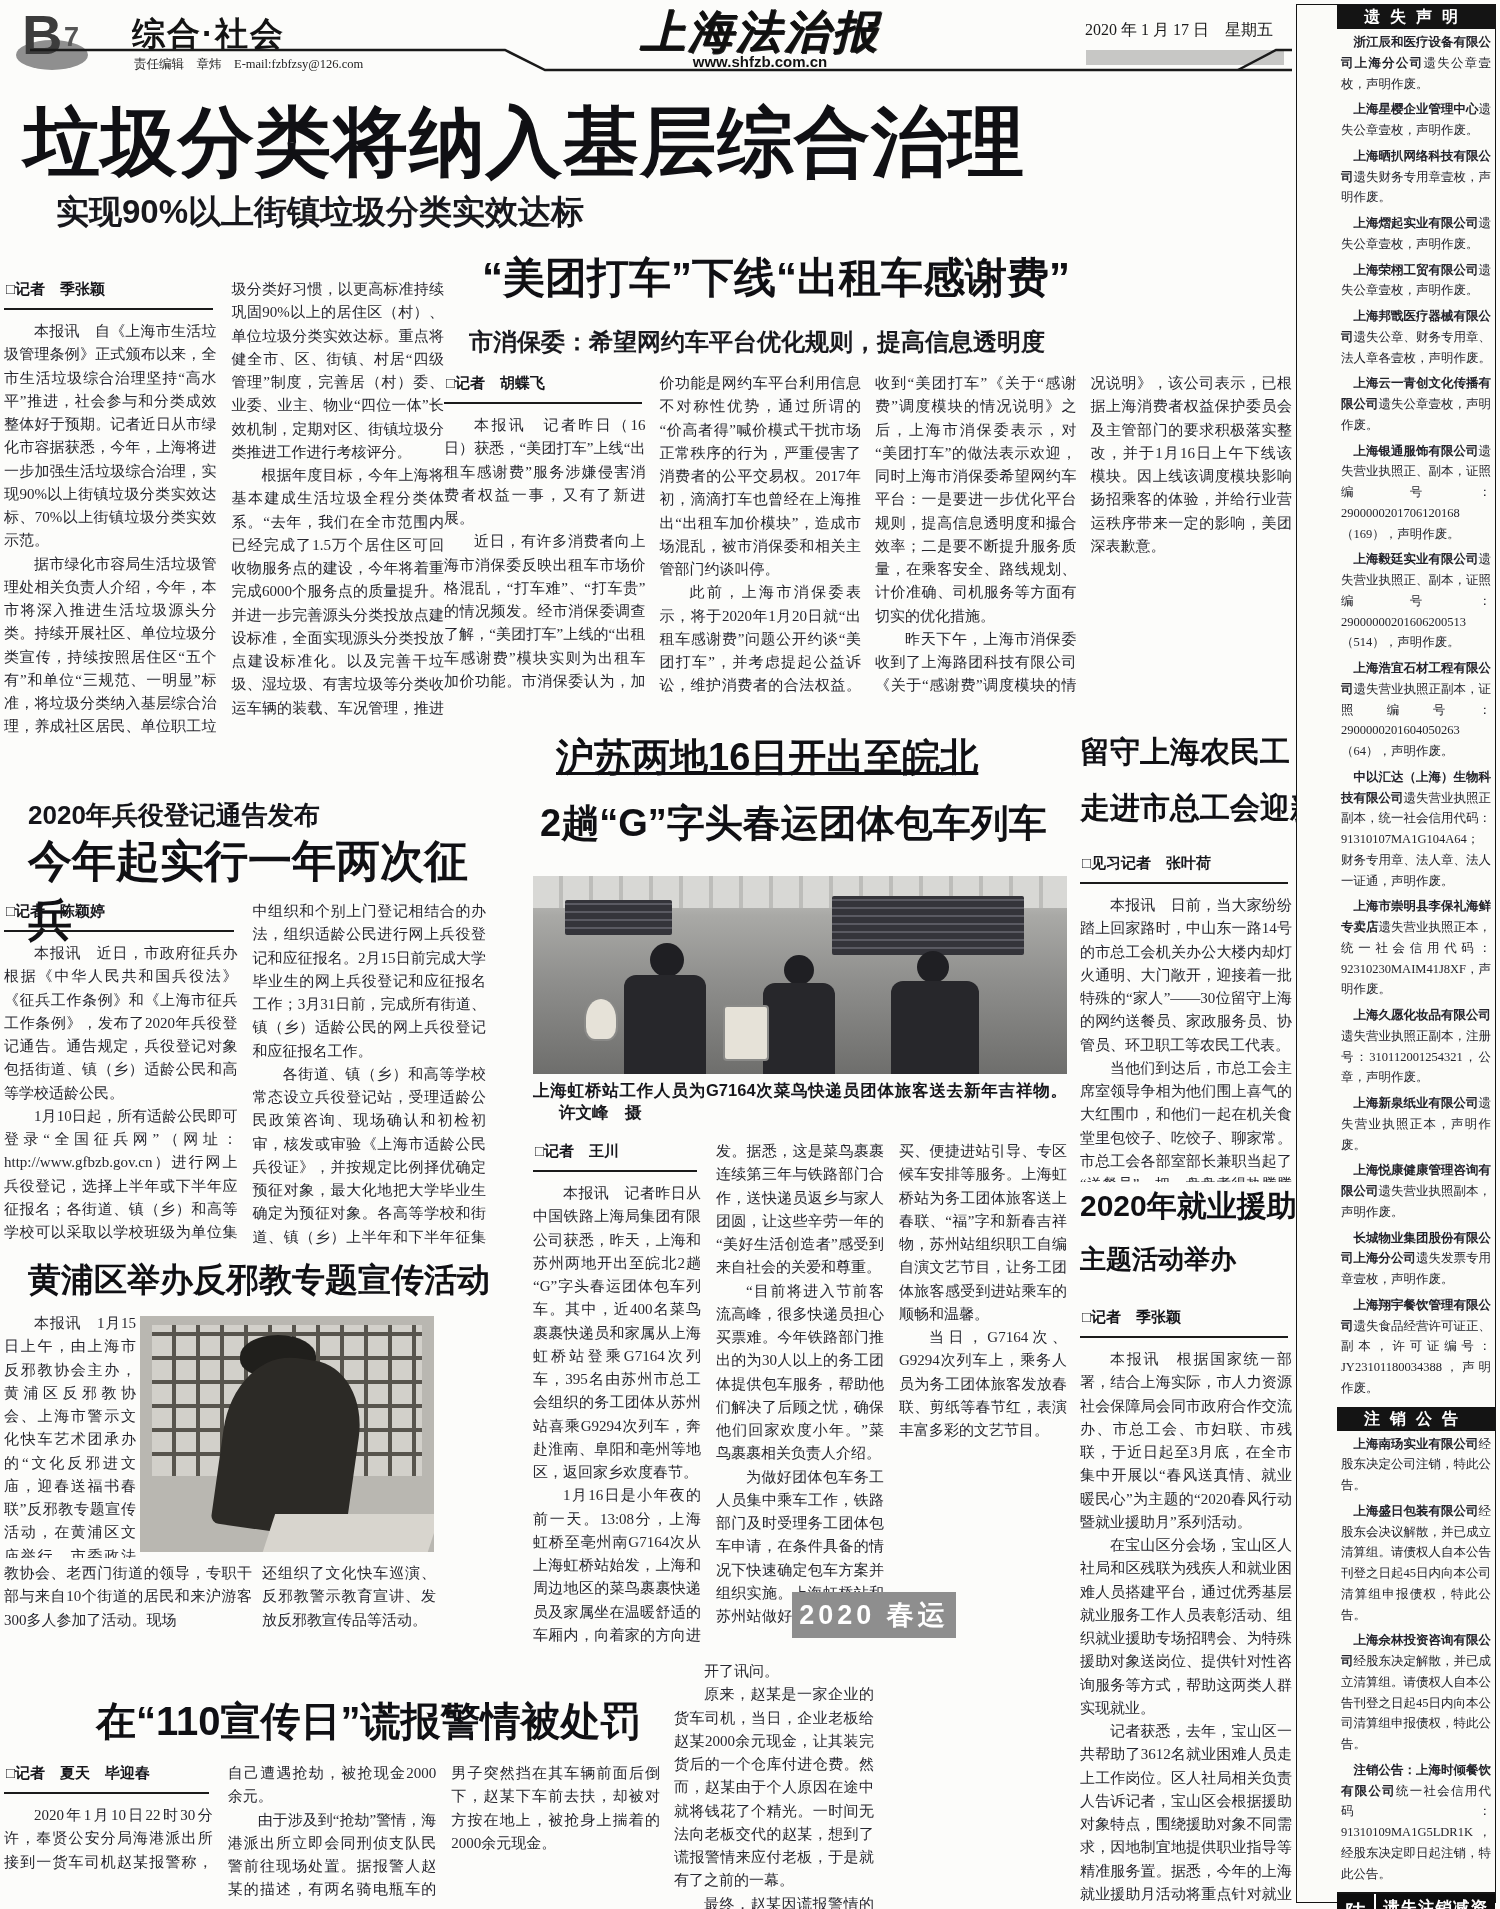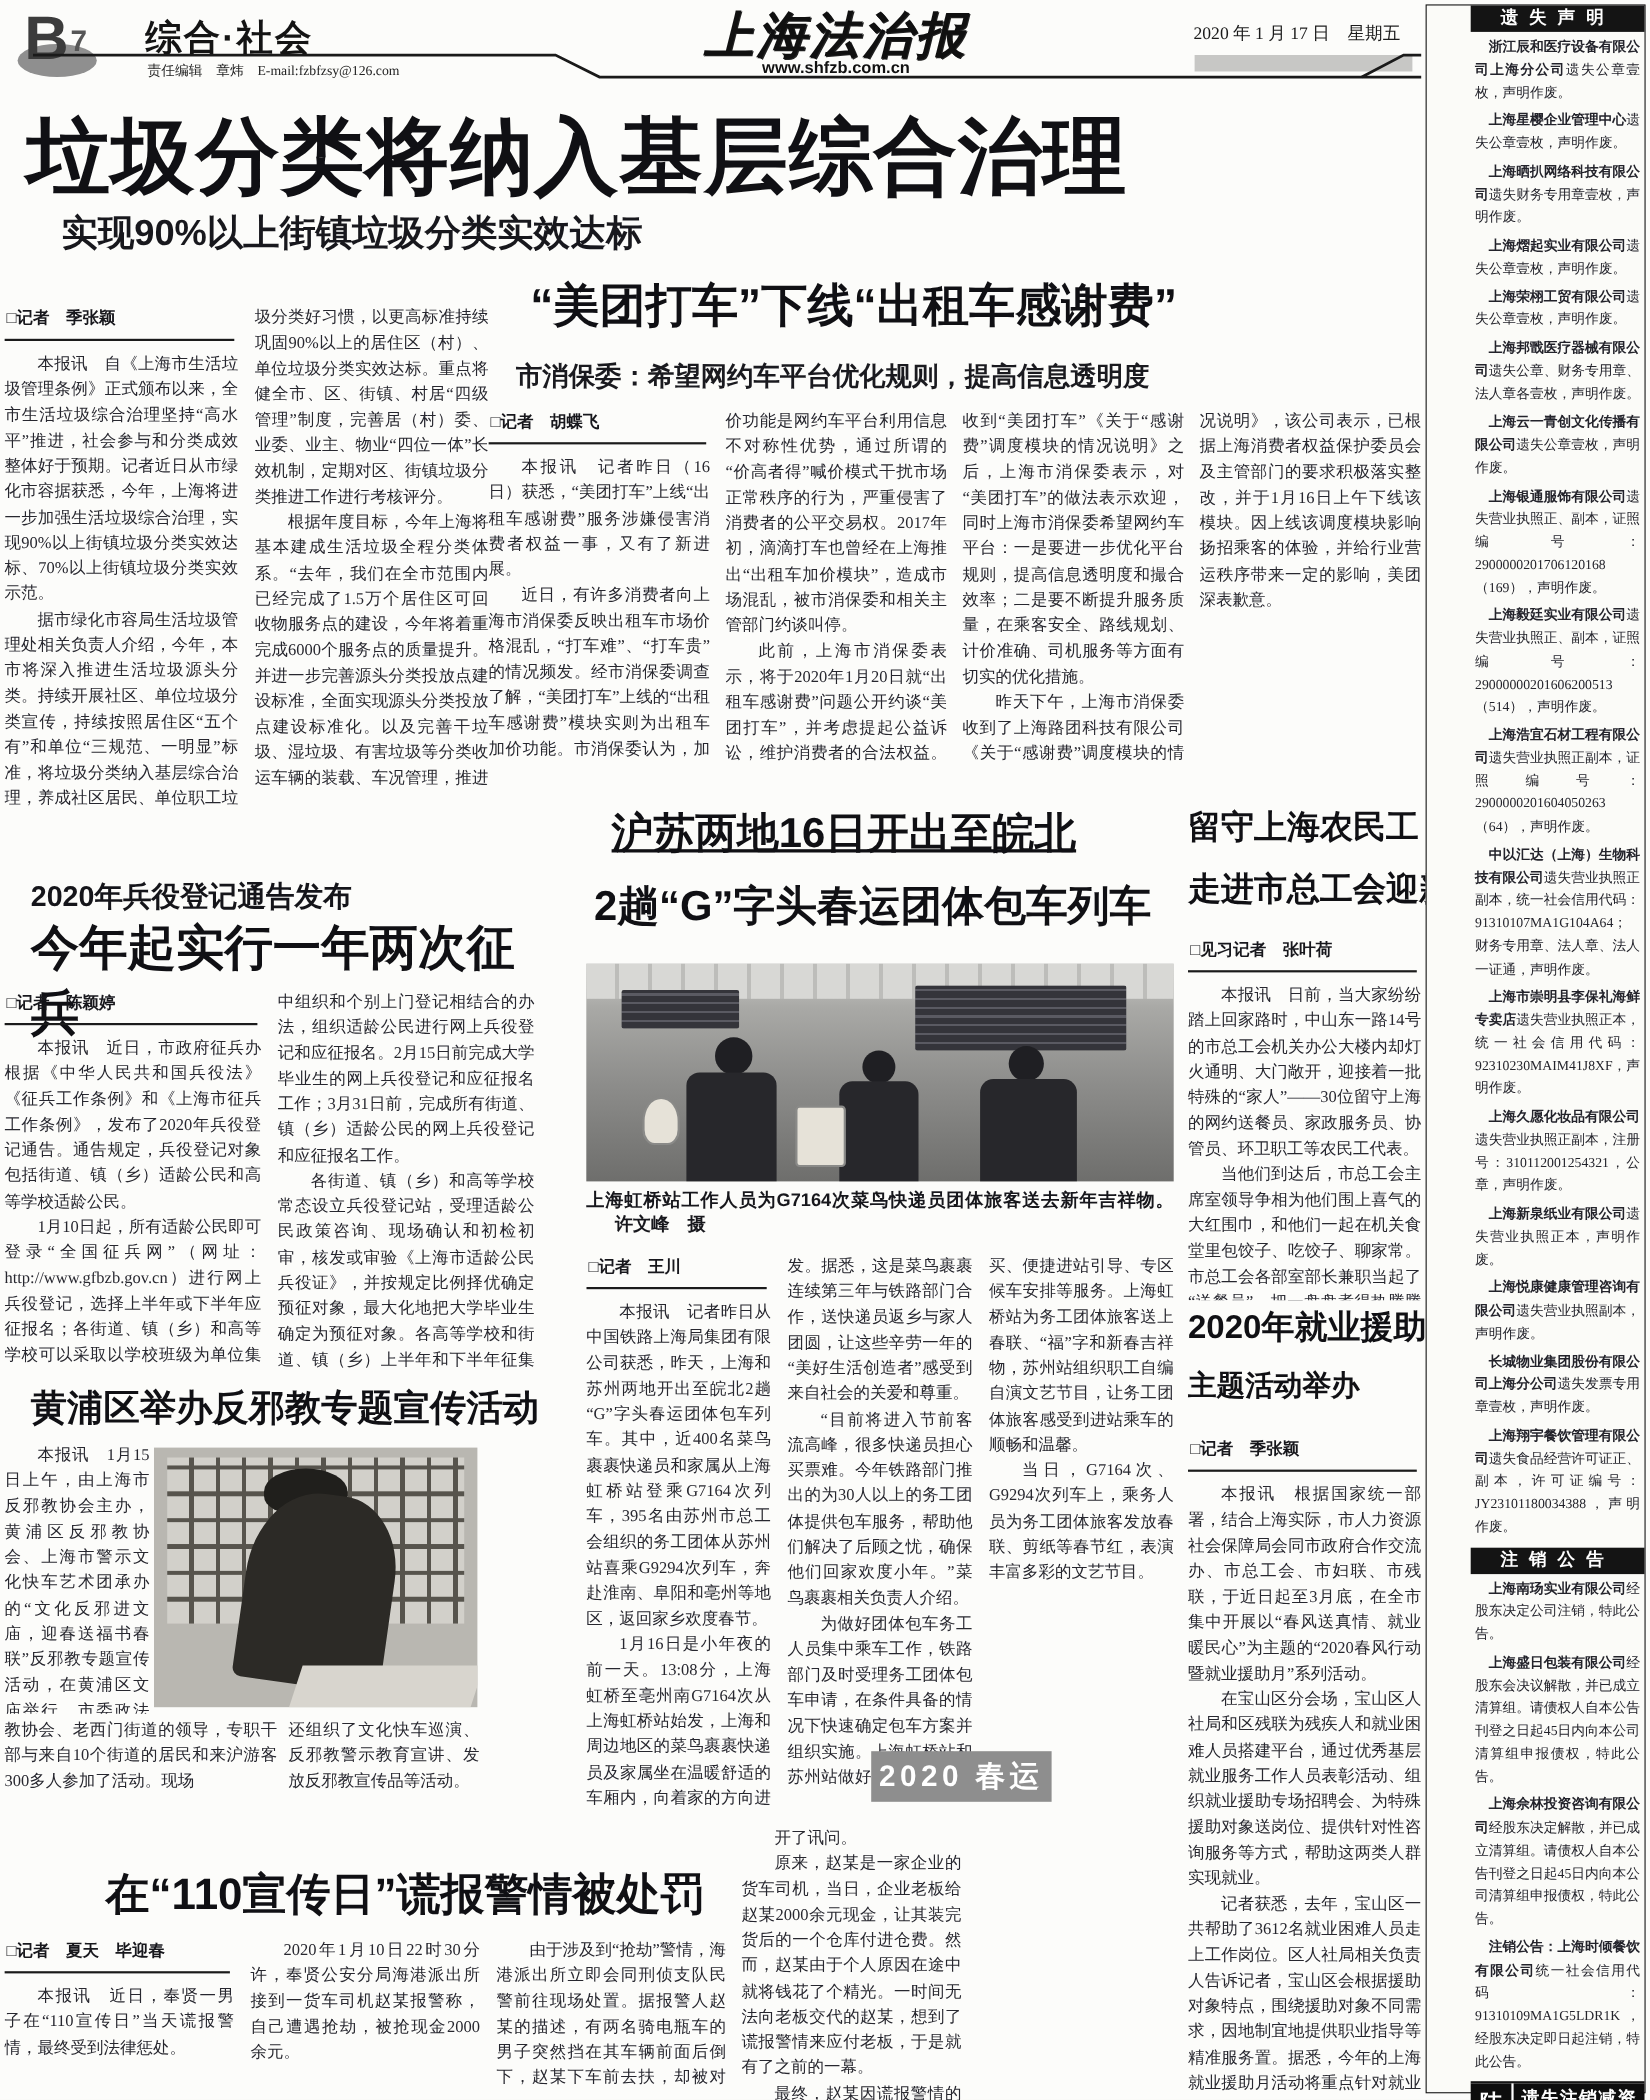--- a/index.html
+++ b/index.html
@@ -200,21 +200,20 @@
           <p>记者获悉，去年，宝山区一共帮助了3612名就业困难人员走上工作岗位。区人社局相关负责人告诉记者，宝山区会根据援助对象特点，围绕援助对象不同需求，因地制宜地提供职业指导等精准服务置。据悉，今年的上海就业援助月活动将重点针对就业困难人员、零就业家庭成员、农村建档立卡贫困劳动力、残疾登记失业人员、有就业意愿的农村劳动者等人群，在春节前后，通过开展一次摸底统计调查、组织一系列招聘服务、实施一轮政策宣传、推介一批就业创业项目等多种活动，帮助这些人群实现就业。</p>
         </div>
     </div>
   </section>
 
   <h2 class="hl abs" style="left:96px;top:1694px;font-size:40px;">在“110宣传日”谎报警情被处罚</h2>
   <section class="abs" style="left:4px;top:1762px;width:656px;height:147px;">
     <div class="body c3" style="height:147px;">
       <div class="byline">□记者　夏天　毕迎春</div>
       <div class="paras">
-          <p>本报讯　近日，奉贤一男子在“110宣传日”当天谎报警情，最终受到法律惩处。</p>
           <p>2020年1月10日22时30分许，奉贤公安分局海港派出所接到一货车司机赵某报警称，自己遭遇抢劫，被抢现金2000余元。</p>
           <p>由于涉及到“抢劫”警情，海港派出所立即会同刑侦支队民警前往现场处置。据报警人赵某的描述，有两名骑电瓶车的男子突然挡在其车辆前面后倒下，赵某下车前去扶，却被对方按在地上，被抢身上揣着的2000余元现金。</p>
         </div>
     </div>
   </section>
   <section class="abs" style="left:674px;top:1660px;width:200px;height:249px;">
     <div class="body" style="height:249px;">
       <div class="paras">
           <p>开了讯问。</p>
           <p>原来，赵某是一家企业的货车司机，当日，企业老板给赵某2000余元现金，让其装完货后的一个仓库付进仓费。然而，赵某由于个人原因在途中就将钱花了个精光。一时间无法向老板交代的赵某，想到了谎报警情来应付老板，于是就有了之前的一幕。</p>

